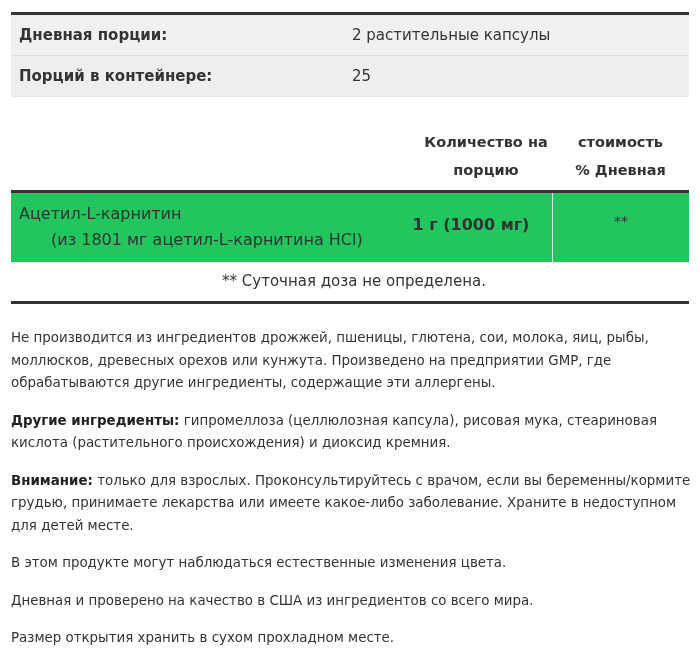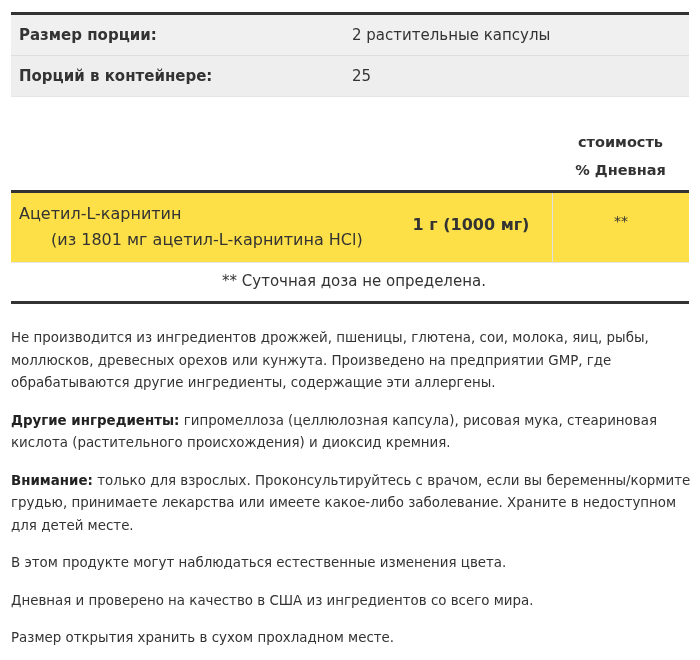--- a/index.html
+++ b/index.html
@@ -71,21 +71,21 @@
       width: 137px;
       top: 8px;
       text-align: center;
       font-weight: bold;
       font-size: 14.5px;
       line-height: 28px;
     }
     .nutr-row {
       position: relative;
       height: 69px;
-      background: #fde047;
+      background: #22c55e;
       border-bottom: 1px solid #e4e4e4;
     }
     .nutr-row .name {
       position: absolute;
       left: 8px;
       top: 8px;
       font-size: 16px;
       line-height: 26px;
     }
     .nutr-row .name .sub {
@@ -142,32 +142,36 @@
       font-weight: bold;
       color: #222222;
     }
   </style>
 </head>
 <body>
 
 <table class="facts-table serving-table">
   <tbody>
     <tr>
-      <td class="label">Размер порции:</td>
+      <td class="label">Дневная порции:</td>
       <td>2 растительные капсулы</td>
     </tr>
     <tr>
       <td class="label">Порций в контейнере:</td>
       <td>25</td>
     </tr>
   </tbody>
 </table>
 
 <div class="nutr">
   <div class="nutr-head">
+    <div class="col-amount">
+      <div>Количество на</div>
+      <div>порцию</div>
+    </div>
     <div class="col-dv">
       <div>стоимость</div>
       <div>% Дневная</div>
     </div>
   </div>
 
   <div class="nutr-row">
     <div class="name">
       <span>Ацетил-L-карнитин</span>
       <span class="sub">(из 1801 мг ацетил-L-карнитина HCl)</span>

